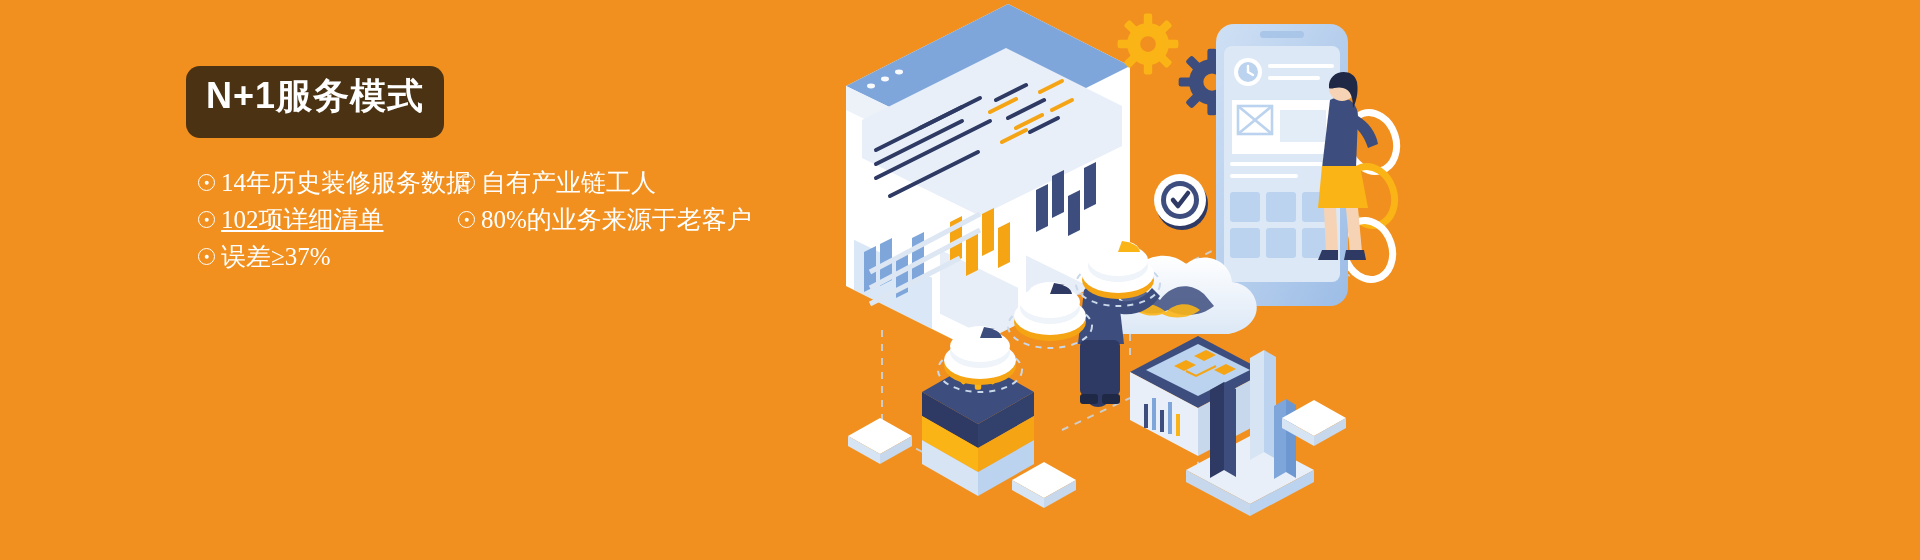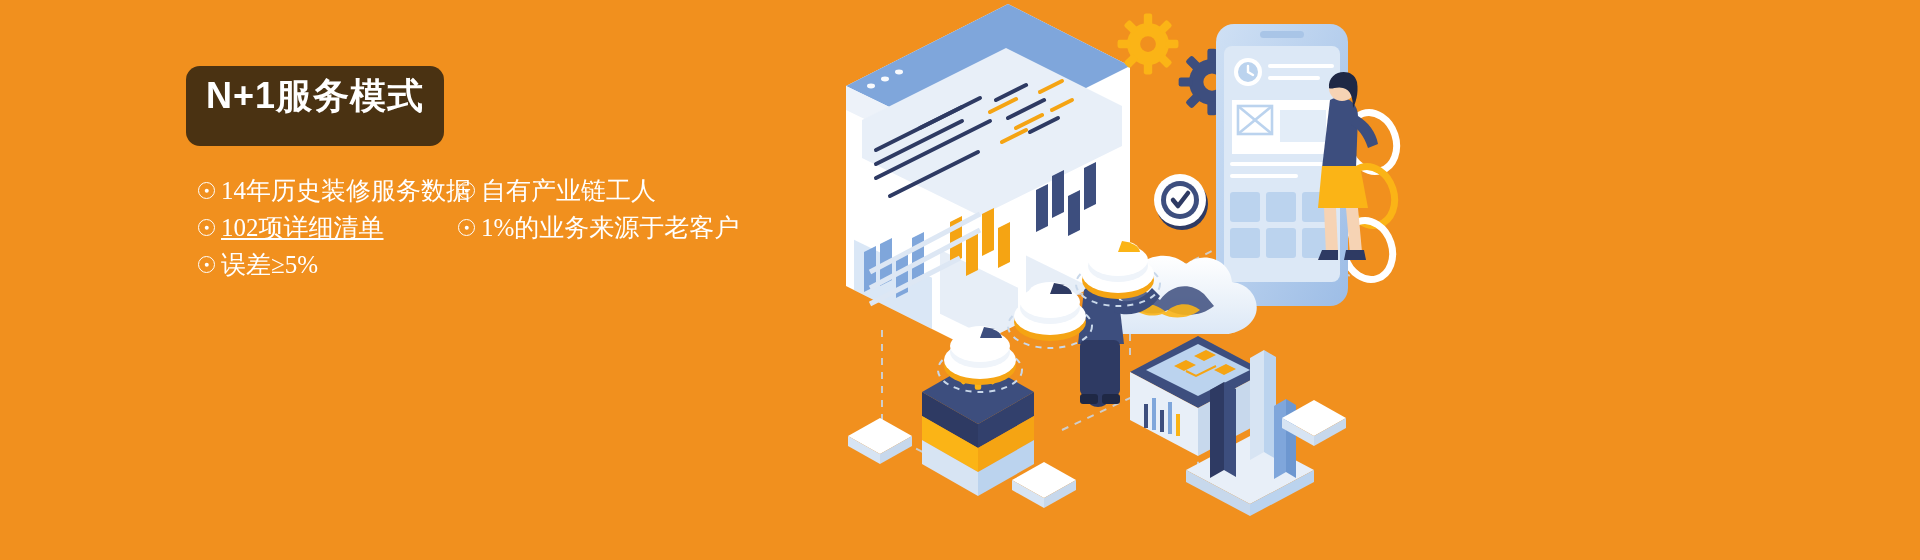--- a/index.html
+++ b/index.html
@@ -22,21 +22,21 @@
 
   .badge{
     display:inline-block;
     background:#4A3212;
     color:#FFFFFF;
     font-family:"Liberation Sans",sans-serif;
     font-weight:bold;
     font-size:36px;
     line-height:1;
     letter-spacing:1px;
-    padding:12px 20px 32px 20px;
+    padding:12px 20px 24px 20px;
     border-radius:14px;
     white-space:nowrap;
   }
 
   .headline{
     margin-top:14px;
     color:#FFFFFF;
     font-family:"Liberation Sans",sans-serif;
     font-weight:bold;
     font-size:73px;
@@ -112,31 +112,31 @@
         <span>14年历史装修服务数据</span>
       </div>
 
       <div class="feat f-r2c1">
         <span class="dot"></span>
         <span>102项详细清单</span>
       </div>
 
       <div class="feat f-r3c1">
         <span class="dot"></span>
-        <span>误差≥5%</span>
+        <span>误差≥37%</span>
       </div>
 
       <div class="feat f-r1c2">
         <span class="dot"></span>
         <span>自有产业链工人</span>
       </div>
 
       <div class="feat f-r2c2">
         <span class="dot"></span>
-        <span>1%的业务来源于老客户</span>
+        <span>80%的业务来源于老客户</span>
       </div>
 
     </div>
   </div>
 
   <div class="art">
     <svg viewBox="0 0 600 560" xmlns="http://www.w3.org/2000/svg">
       <defs>
         <linearGradient id="gPhone" x1="0" y1="0" x2="1" y2="1">
           <stop offset="0" stop-color="#CFE0F4"></stop>

